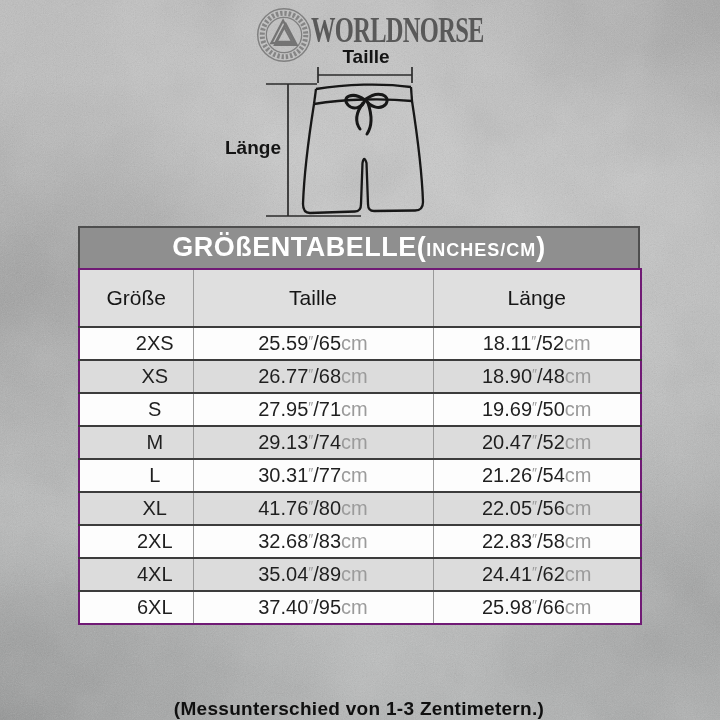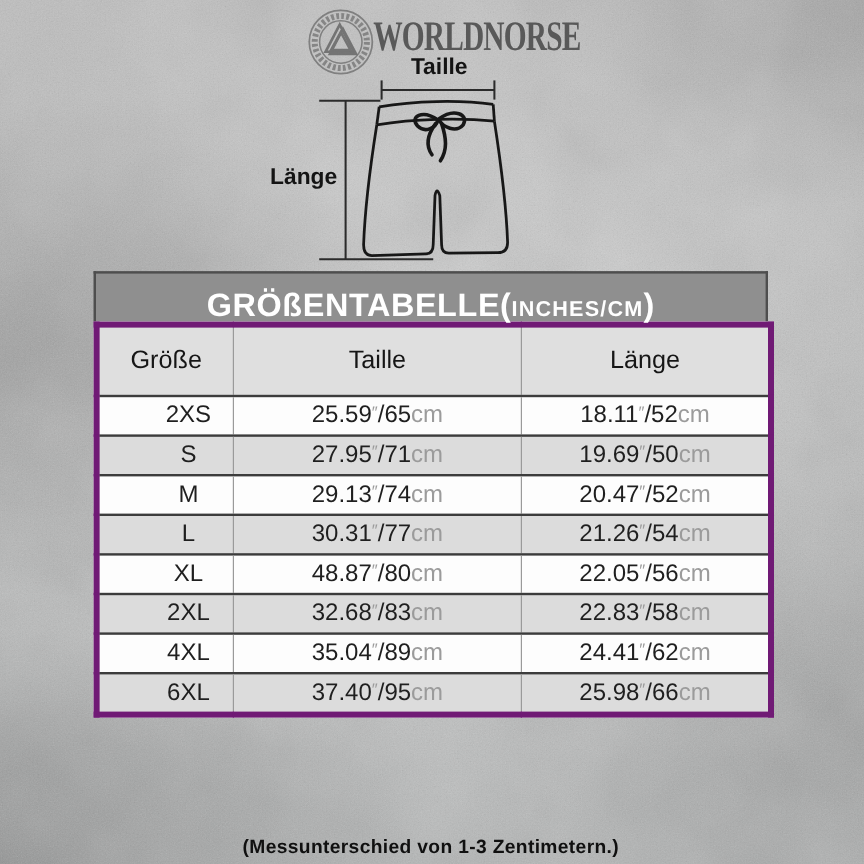--- a/index.html
+++ b/index.html
@@ -28,46 +28,46 @@
   
   .diagram-svg{position:absolute;left:0;top:0;width:720px;height:720px;pointer-events:none;}
   .waist-label{position:absolute;left:320px;top:46px;width:92px;text-align:center;
     font-size:19px;font-weight:bold;color:#141414;}
   .length-label{position:absolute;left:224px;top:137px;width:58px;text-align:center;
     font-size:19px;font-weight:bold;color:#141414;}
 
   
   .size-table-wrap{position:absolute;left:78px;top:226px;width:562px;}
   .table-title{
-    box-sizing:border-box;height:42px;line-height:52px;text-align:center;
+    box-sizing:border-box;height:42px;line-height:38px;text-align:center;
     background:#8f8f8f;border:2px solid #4e4e4e;border-bottom:none;
     color:#ffffff;font-weight:bold;font-size:27px;letter-spacing:.5px;
   }
   .table-title .sub{font-size:18px;letter-spacing:1px;}
   table.size-table{width:562px;border-collapse:collapse;table-layout:fixed;
-    border:5px solid #701a75;background:#fdfdfd;}
+    border:2px solid #701a75;background:#fdfdfd;}
   col.c-size{width:114px;} col.c-waist{width:240px;} col.c-length{width:208px;}
   .size-table th{
     height:56px;background:#dfdfdf;font-weight:normal;font-size:21px;color:#161616;
     border-bottom:2px solid #3c3c3c;border-left:1px solid #9a9a9a;text-align:center;padding:0;
   }
   .size-table th:first-child{border-left:none;}
   .size-table td{
     height:31px;font-size:20px;color:#1f1f1f;text-align:center;padding:0;
     border-bottom:2px solid #3c3c3c;border-left:1px solid #9a9a9a;
   }
   .size-table td:first-child{border-left:none;padding-left:37px;}
   .size-table tr:nth-child(even) td{background:#dcdcdc;}
   .size-table tr:nth-child(odd) td{background:#fdfdfd;}
   .size-table tr:last-child td{border-bottom:none;}
   .u{color:#9b9b9b;}
   .u-in{color:#9b9b9b;font-size:14px;vertical-align:4px;}
 
   .footer-note{position:absolute;left:78px;top:698px;width:562px;text-align:center;
-    font-size:16px;font-weight:bold;color:#101010;letter-spacing:.3px;}
+    font-size:19px;font-weight:bold;color:#101010;letter-spacing:.3px;}
 </style>
 </head>
 <body>
 
 <svg class="noise-layer" width="720" height="720">
   <filter id="grain">
       <feTurbulence type="fractalNoise" baseFrequency="0.9" numOctaves="2" seed="11"></feTurbulence>
       <feColorMatrix type="saturate" values="0"></feColorMatrix>
     </filter>
   <filter id="clouds">
@@ -141,37 +141,42 @@
           <th>Länge</th>
         </tr>
       </thead>
       <tbody id="tbody">
           <tr>
             <td>2XS</td>
             <td><span>25.59</span><span class="u-in">″</span><span>/65</span><span class="u">cm</span></td>
             <td><span>18.11</span><span class="u-in">″</span><span>/52</span><span class="u">cm</span></td>
           </tr>
           <tr>
+            <td>XS</td>
+            <td><span>26.77</span><span class="u-in">″</span><span>/68</span><span class="u">cm</span></td>
+            <td><span>18.90</span><span class="u-in">″</span><span>/48</span><span class="u">cm</span></td>
+          </tr>
+          <tr>
             <td>S</td>
             <td><span>27.95</span><span class="u-in">″</span><span>/71</span><span class="u">cm</span></td>
             <td><span>19.69</span><span class="u-in">″</span><span>/50</span><span class="u">cm</span></td>
           </tr>
           <tr>
             <td>M</td>
             <td><span>29.13</span><span class="u-in">″</span><span>/74</span><span class="u">cm</span></td>
             <td><span>20.47</span><span class="u-in">″</span><span>/52</span><span class="u">cm</span></td>
           </tr>
           <tr>
             <td>L</td>
             <td><span>30.31</span><span class="u-in">″</span><span>/77</span><span class="u">cm</span></td>
             <td><span>21.26</span><span class="u-in">″</span><span>/54</span><span class="u">cm</span></td>
           </tr>
           <tr>
             <td>XL</td>
-            <td><span>48.87</span><span class="u-in">″</span><span>/80</span><span class="u">cm</span></td>
+            <td><span>41.76</span><span class="u-in">″</span><span>/80</span><span class="u">cm</span></td>
             <td><span>22.05</span><span class="u-in">″</span><span>/56</span><span class="u">cm</span></td>
           </tr>
           <tr>
             <td>2XL</td>
             <td><span>32.68</span><span class="u-in">″</span><span>/83</span><span class="u">cm</span></td>
             <td><span>22.83</span><span class="u-in">″</span><span>/58</span><span class="u">cm</span></td>
           </tr>
           <tr>
             <td>4XL</td>
             <td><span>35.04</span><span class="u-in">″</span><span>/89</span><span class="u">cm</span></td>

